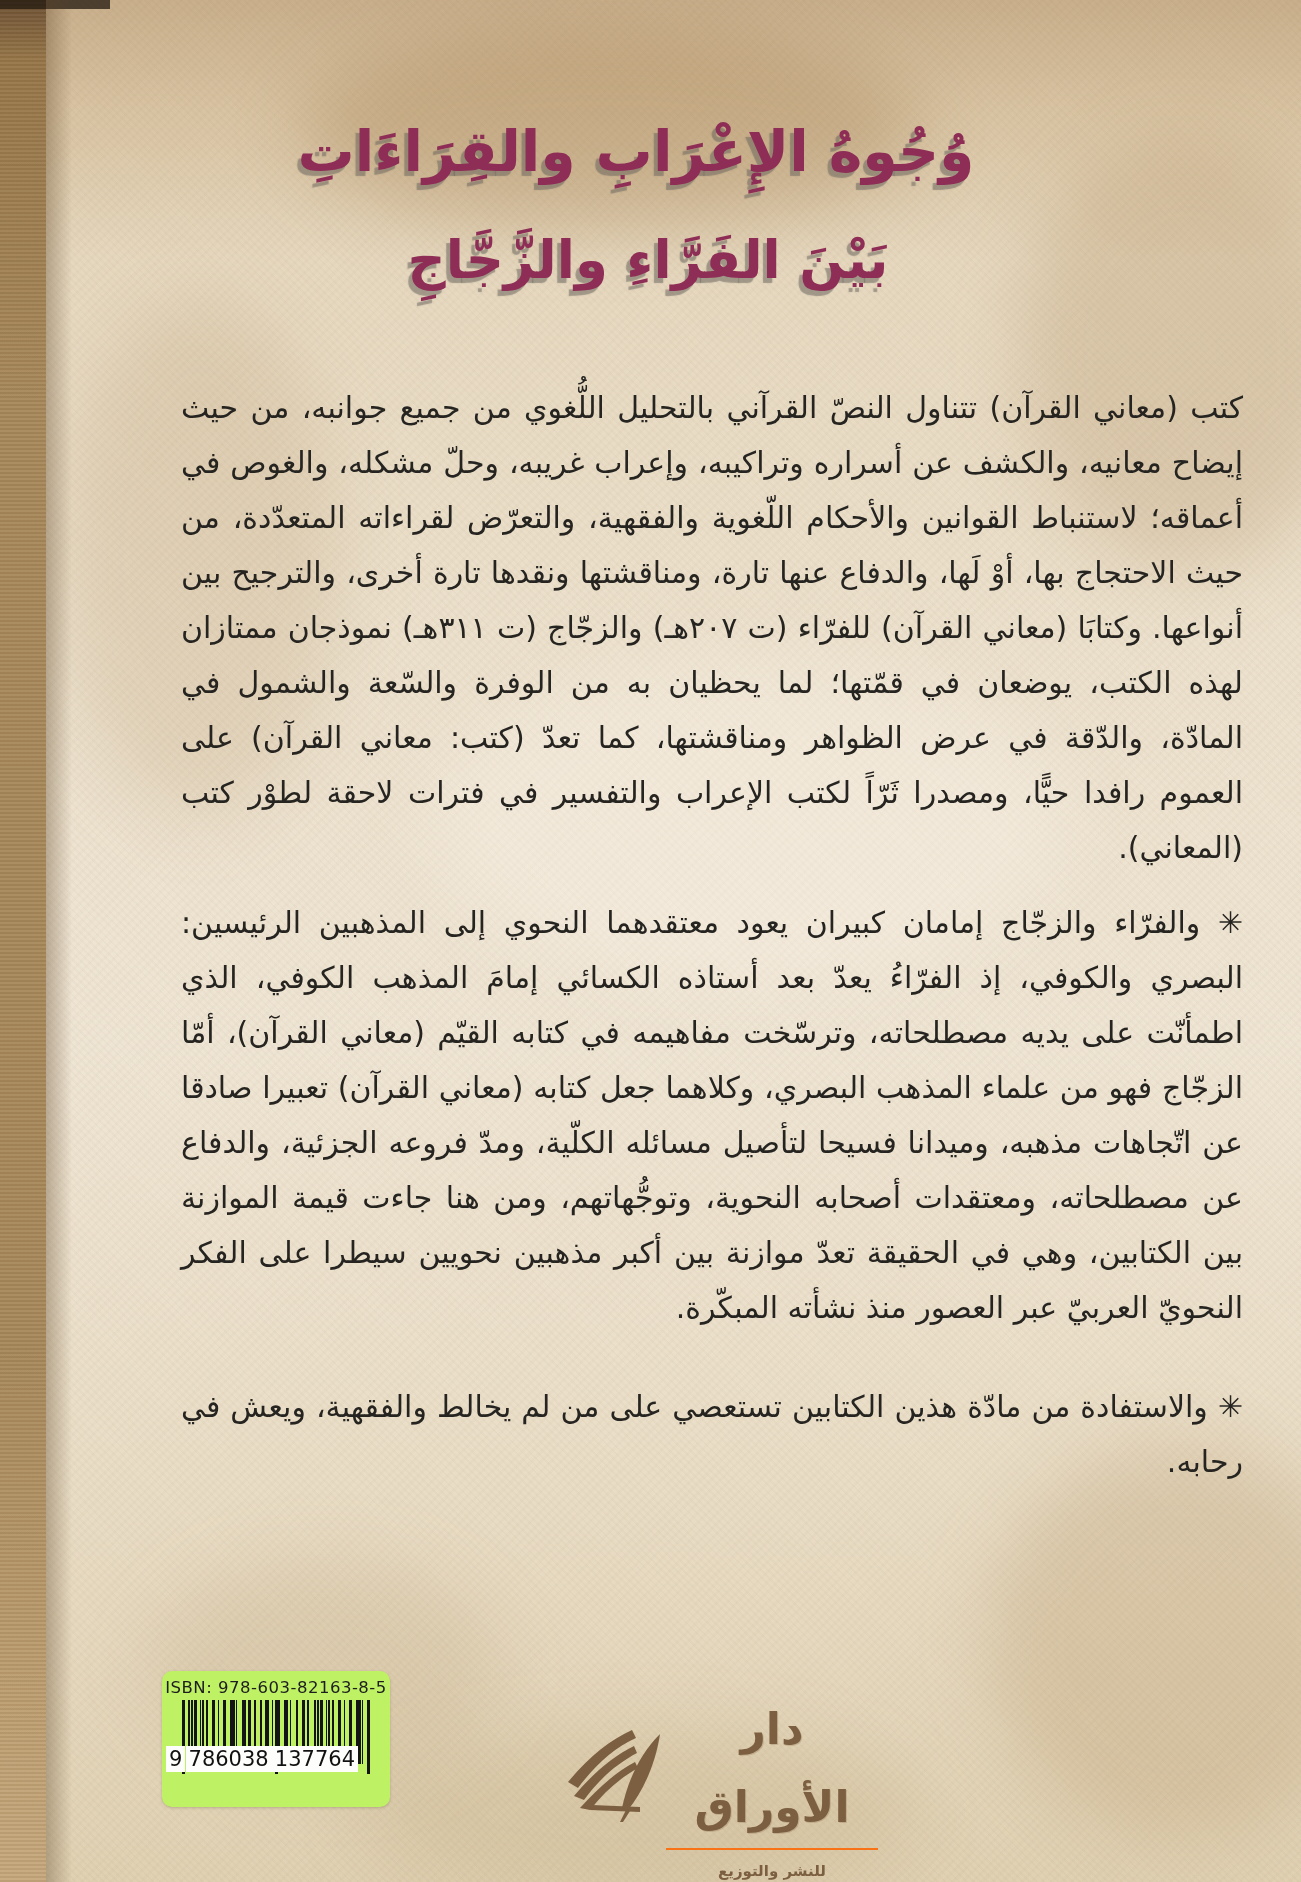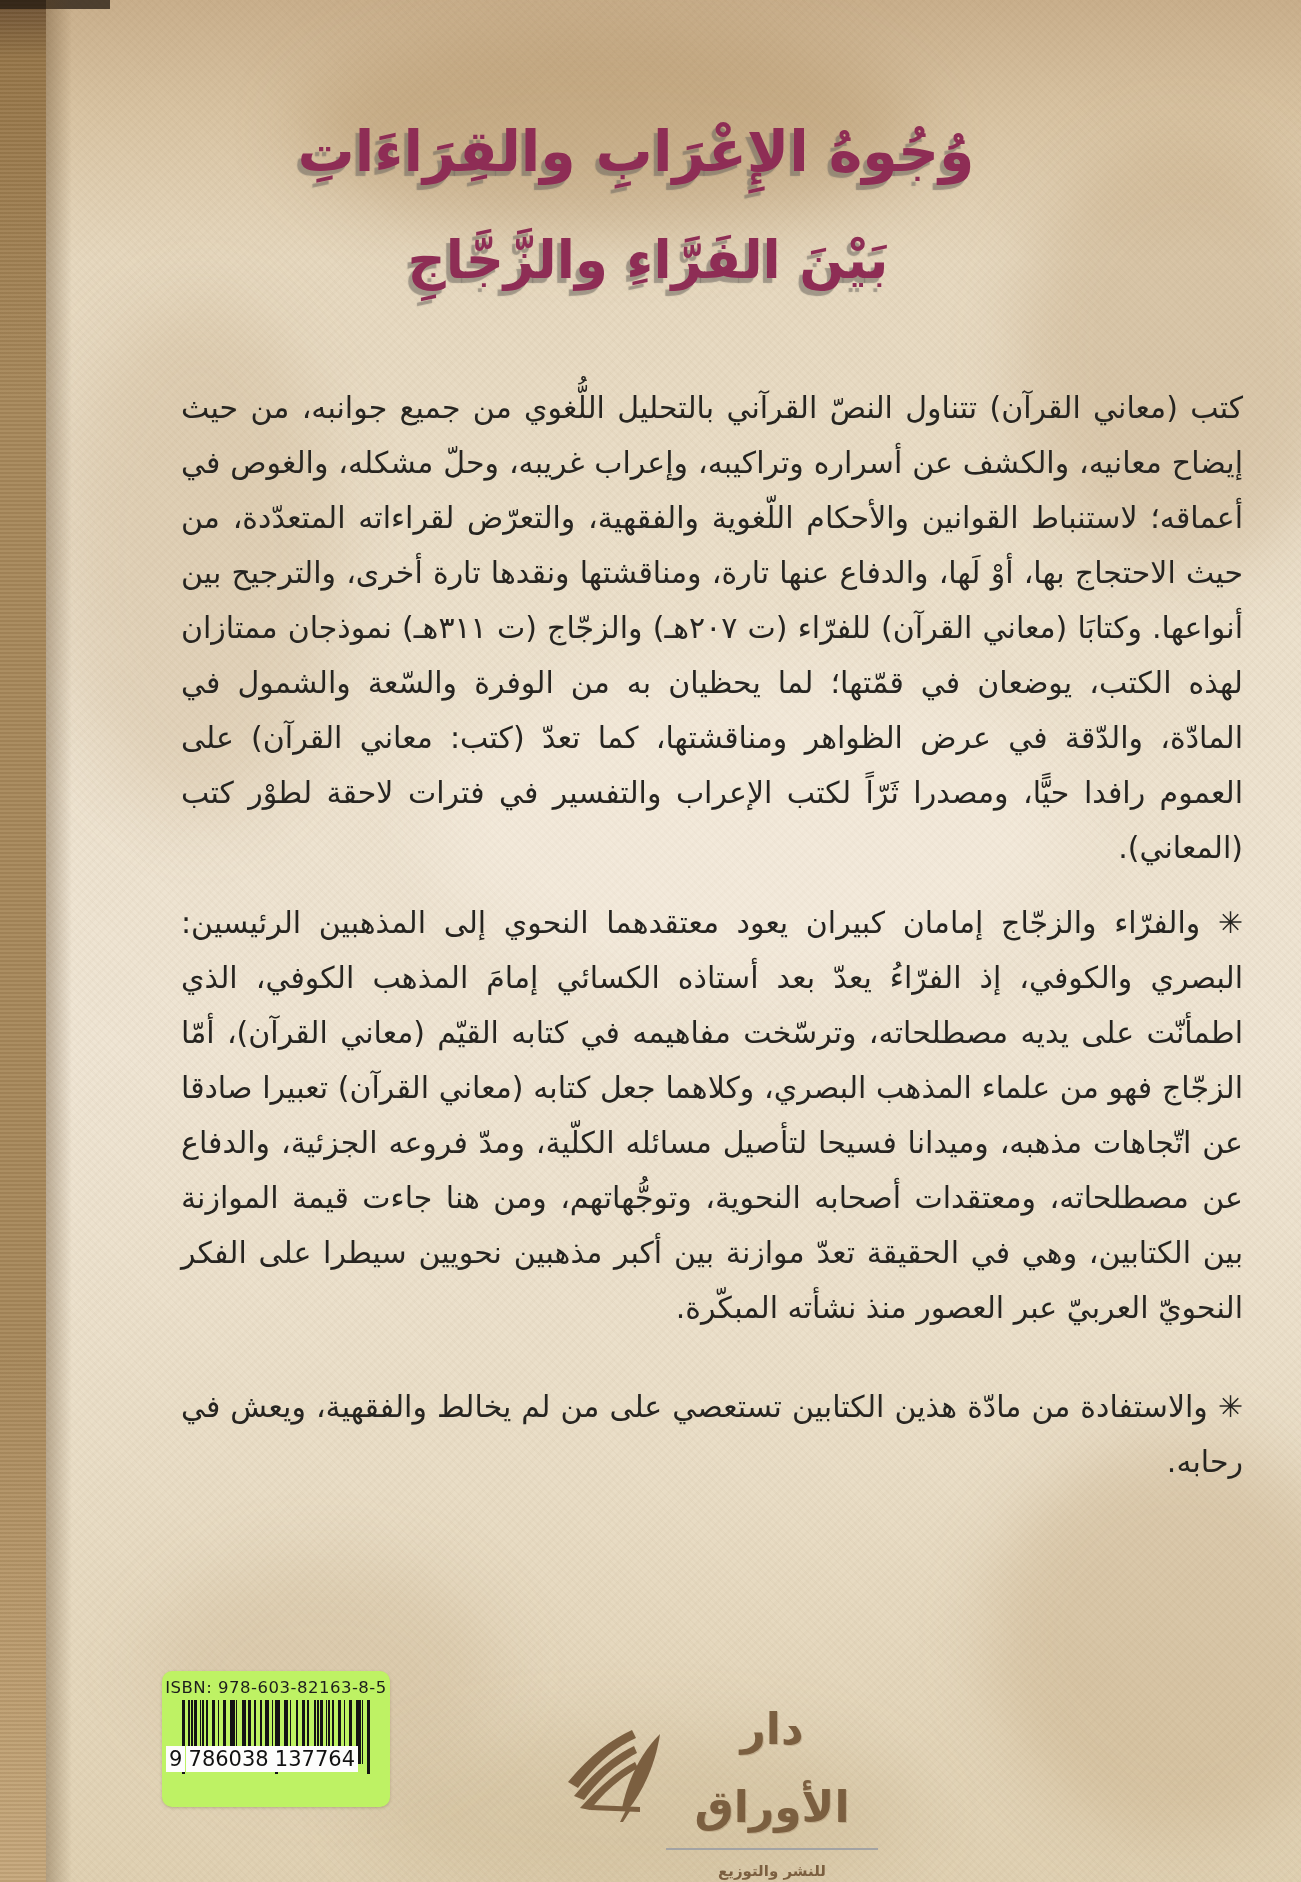--- a/index.html
+++ b/index.html
@@ -99,21 +99,21 @@
   
   .publisher{
     position:absolute;left:562px;top:1690px;width:320px;height:145px;
     display:flex;align-items:flex-start;color:#7b5f40;
   }
   .logo-icon{flex:0 0 auto;margin-top:14px;}
   .logo-text{direction:rtl;text-align:center;margin-right:4px;}
   .pub-name{
     font-size:44px;font-weight:bold;line-height:78px;
     text-shadow:1px 1px 0 rgba(123,95,64,.25);
-    border-bottom:2px solid #a3a3a3;padding:0 4px 2px 4px;
+    border-bottom:2px solid #f97316;padding:0 4px 2px 4px;
   }
   .pub-tagline{font-size:15px;font-weight:bold;margin-top:12px;letter-spacing:1px;}
 </style>
 </head>
 <body>
 
 <div class="page">
 
   <div class="paper"></div>
   <div class="stain s1"></div>

